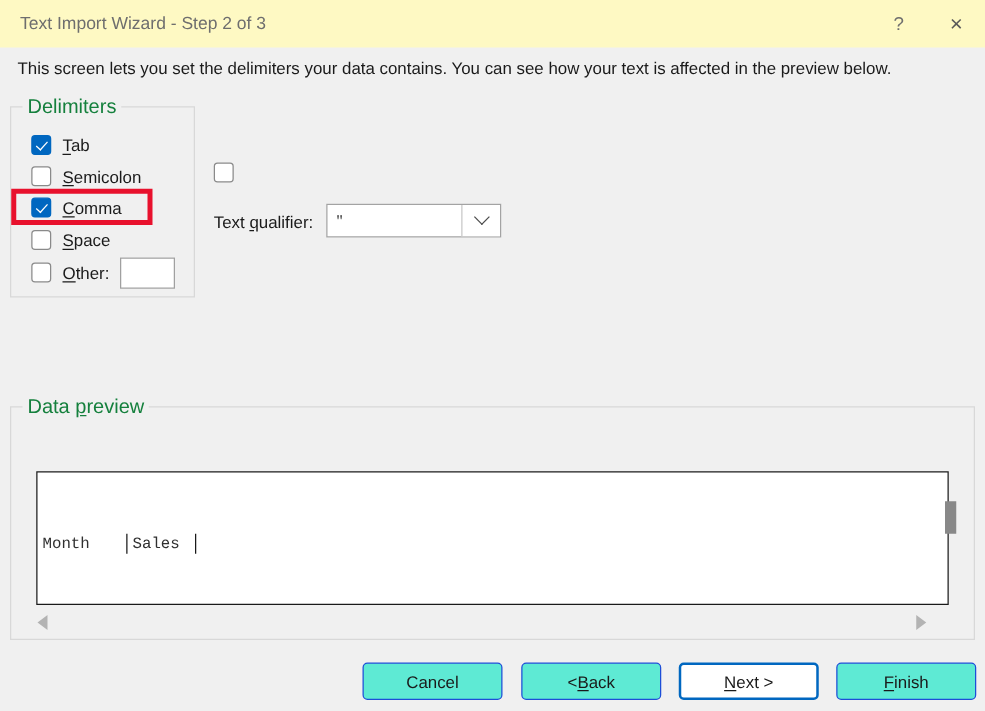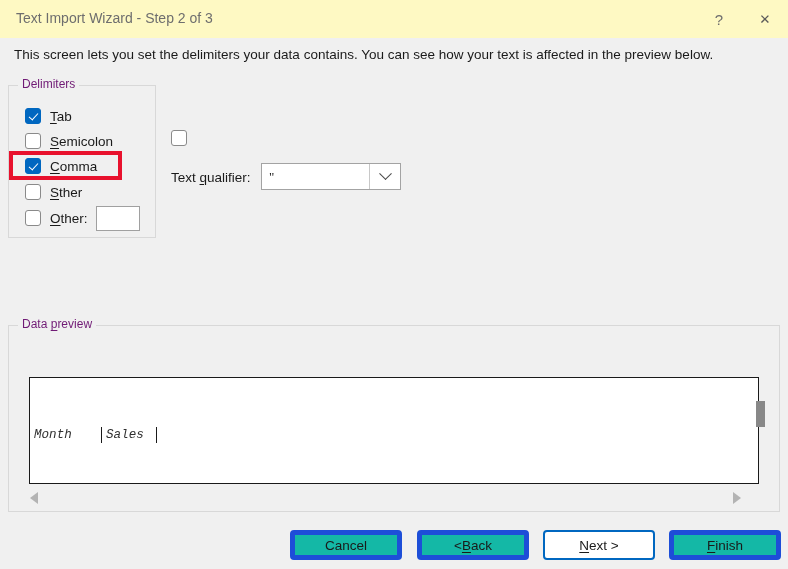--- a/index.html
+++ b/index.html
@@ -62,22 +62,22 @@
     position: absolute;
     border: 1px solid #d8d8d8;
     box-sizing: border-box;
   }
   .group-legend {
     position: absolute;
     top: -9px;
     left: 9px;
     background: #f0f0f0;
     padding: 0 4px;
-    font-size: 12px;
-    color: #701a75;
+    font-size: 16px;
+    color: #15803d;
     white-space: nowrap;
   }
   #delimiters-group {
     left: 8px; top: 85px;
     width: 148px; height: 153px;
   }
   #preview-group {
     left: 8px; top: 325px;
     width: 772px; height: 187px;
   }
@@ -183,21 +183,20 @@
 
   
   #preview-surface {
     position: absolute;
     left: 20px; top: 51px;    
     width: 730px; height: 107px;
     box-sizing: border-box;
     background: #ffffff;
     border: 1px solid #1a1a1a;
     overflow: hidden;
-    font-style: italic;
   }
   #preview-table {
     position: absolute;
     left: 0; top: 0;
     font-family: "Liberation Mono", "DejaVu Sans Mono", monospace;
     font-size: 12.6px;
     line-height: 16.2px;
     color: #303030;
     white-space: pre;
   }
@@ -234,22 +233,22 @@
     left: 724px;
     border-left: 8px solid #b3b3b3;
   }
 
   
   .dlgbtn {
     position: absolute;
     top: 530px;
     height: 30px;
     box-sizing: border-box;
-    background: #14b8a6;
-    border: 5px solid #1d4ed8;
+    background: #5eead4;
+    border: 1px solid #1d4ed8;
     border-radius: 4px;
     display: flex;
     align-items: center;
     justify-content: center;
     font-size: 13.5px;
     color: #1a1a1a;
     white-space: nowrap;
   }
   #cancel-button { left: 290px; width: 112px; }
   #back-button   { left: 417px; width: 112px; }
@@ -285,21 +284,21 @@
   <span class="cblabel"><span class="acc">S</span><span>emicolon</span></span>
 </div>
 
 <div class="cbrow" style="left:25px; top:158px;">
   <span class="cbox checked"></span>
   <span class="cblabel"><span class="acc">C</span><span>omma</span></span>
 </div>
 
 <div class="cbrow" style="left:25px; top:184px;">
   <span class="cbox"></span>
-  <span class="cblabel"><span class="acc">S</span><span>ther</span></span>
+  <span class="cblabel"><span class="acc">S</span><span>pace</span></span>
 </div>
 
 <div class="cbrow" style="left:25px; top:210px;">
   <span class="cbox"></span>
   <span class="cblabel"><span class="acc">O</span><span>ther:</span></span>
 </div>
 
 <div id="other-input"></div>
 
 <div id="comma-highlight"></div>

